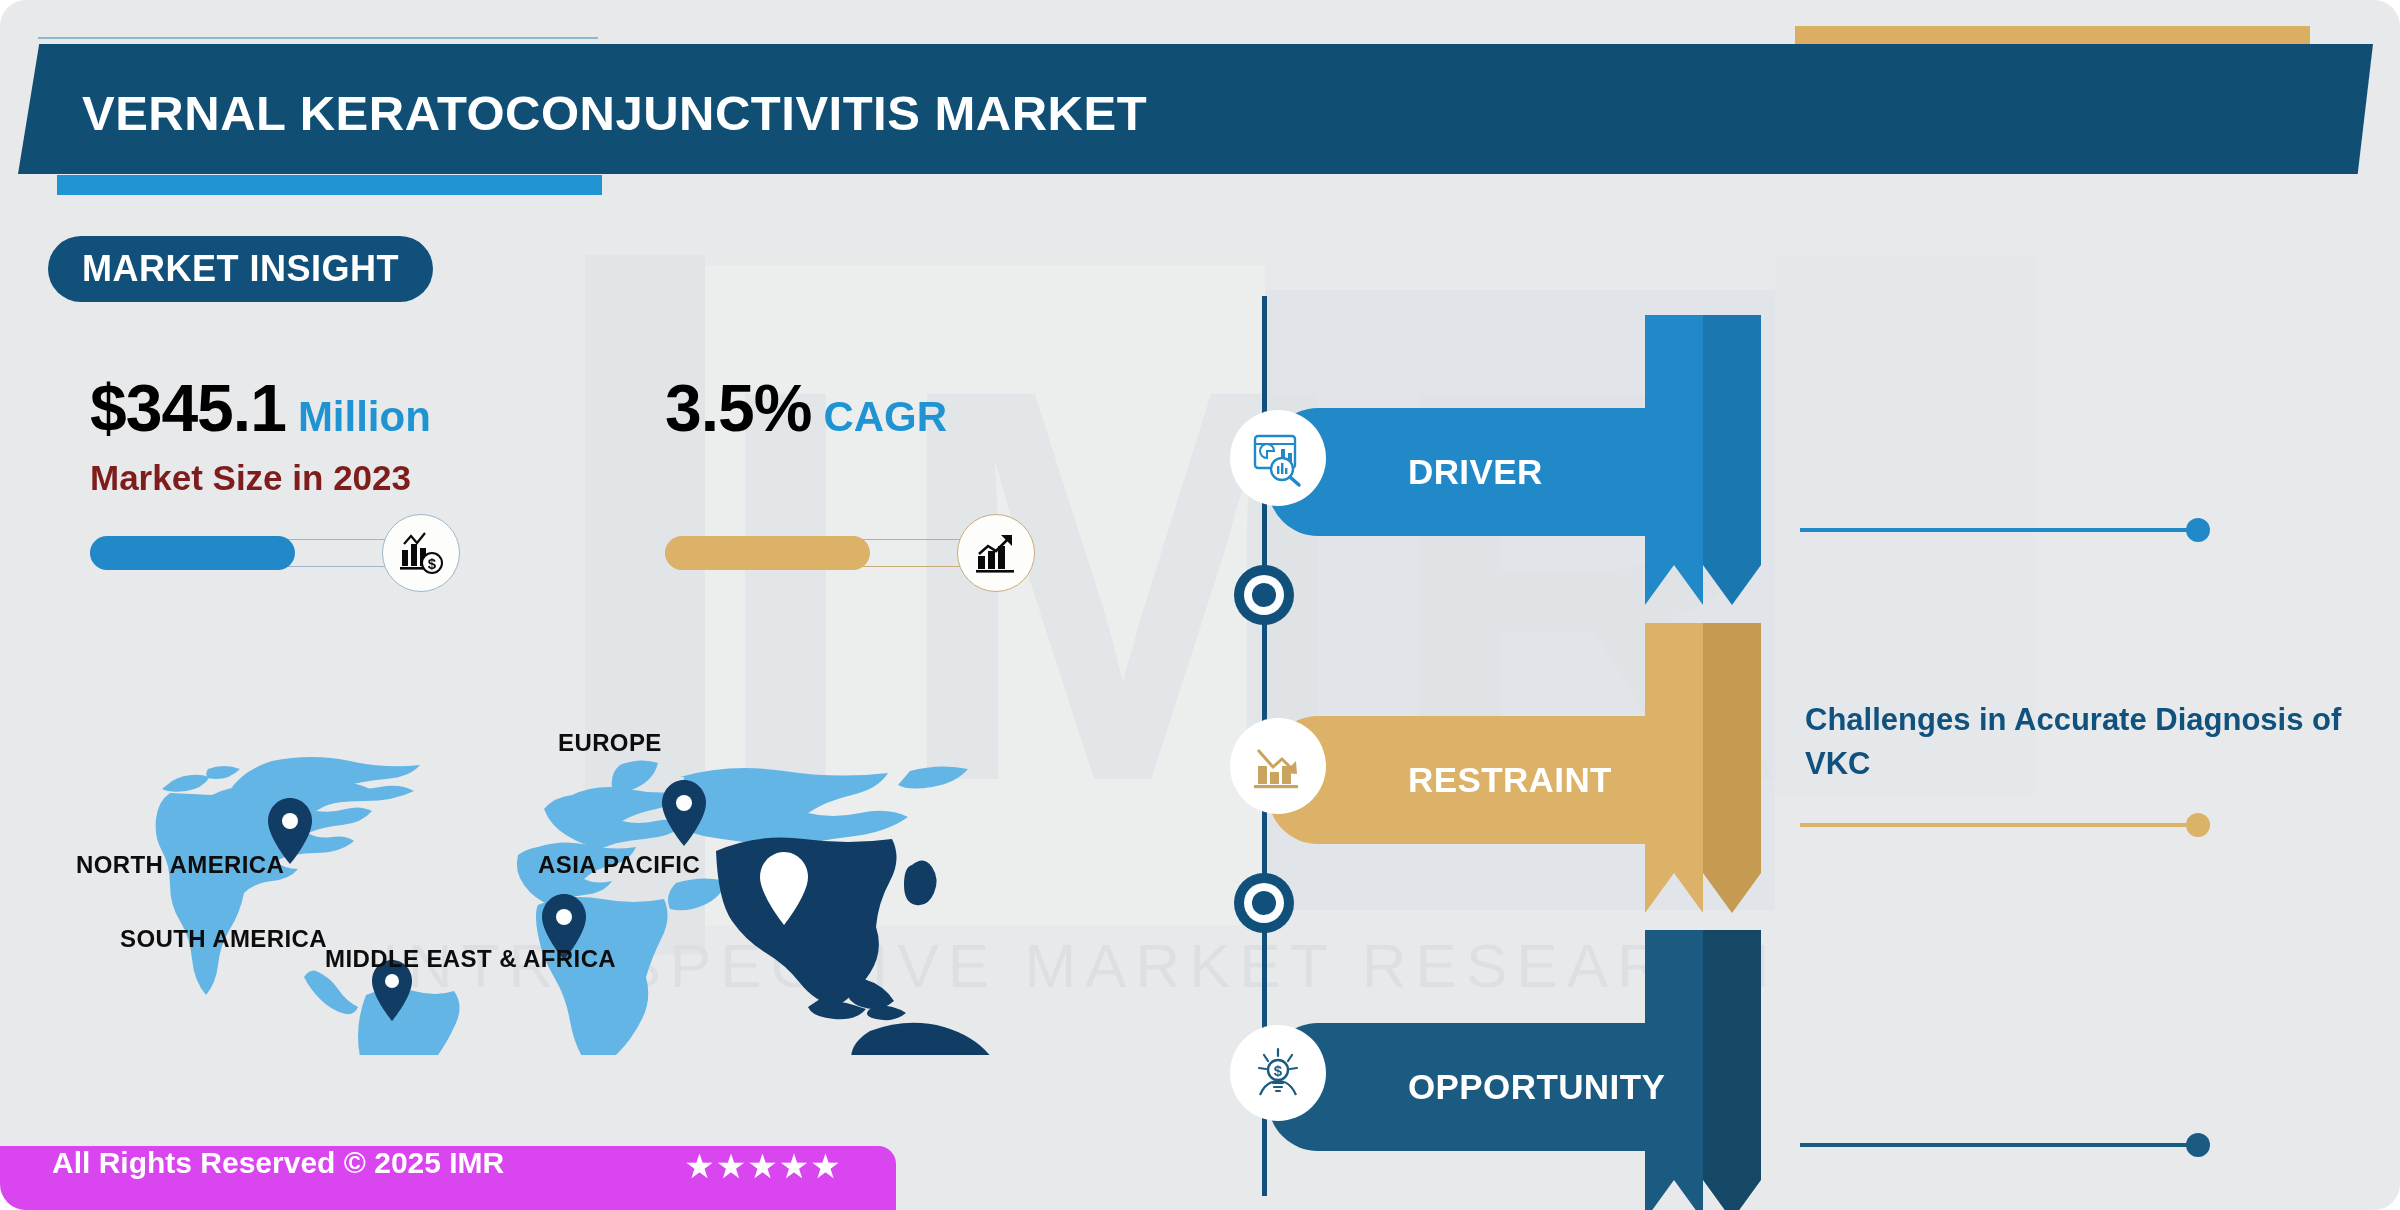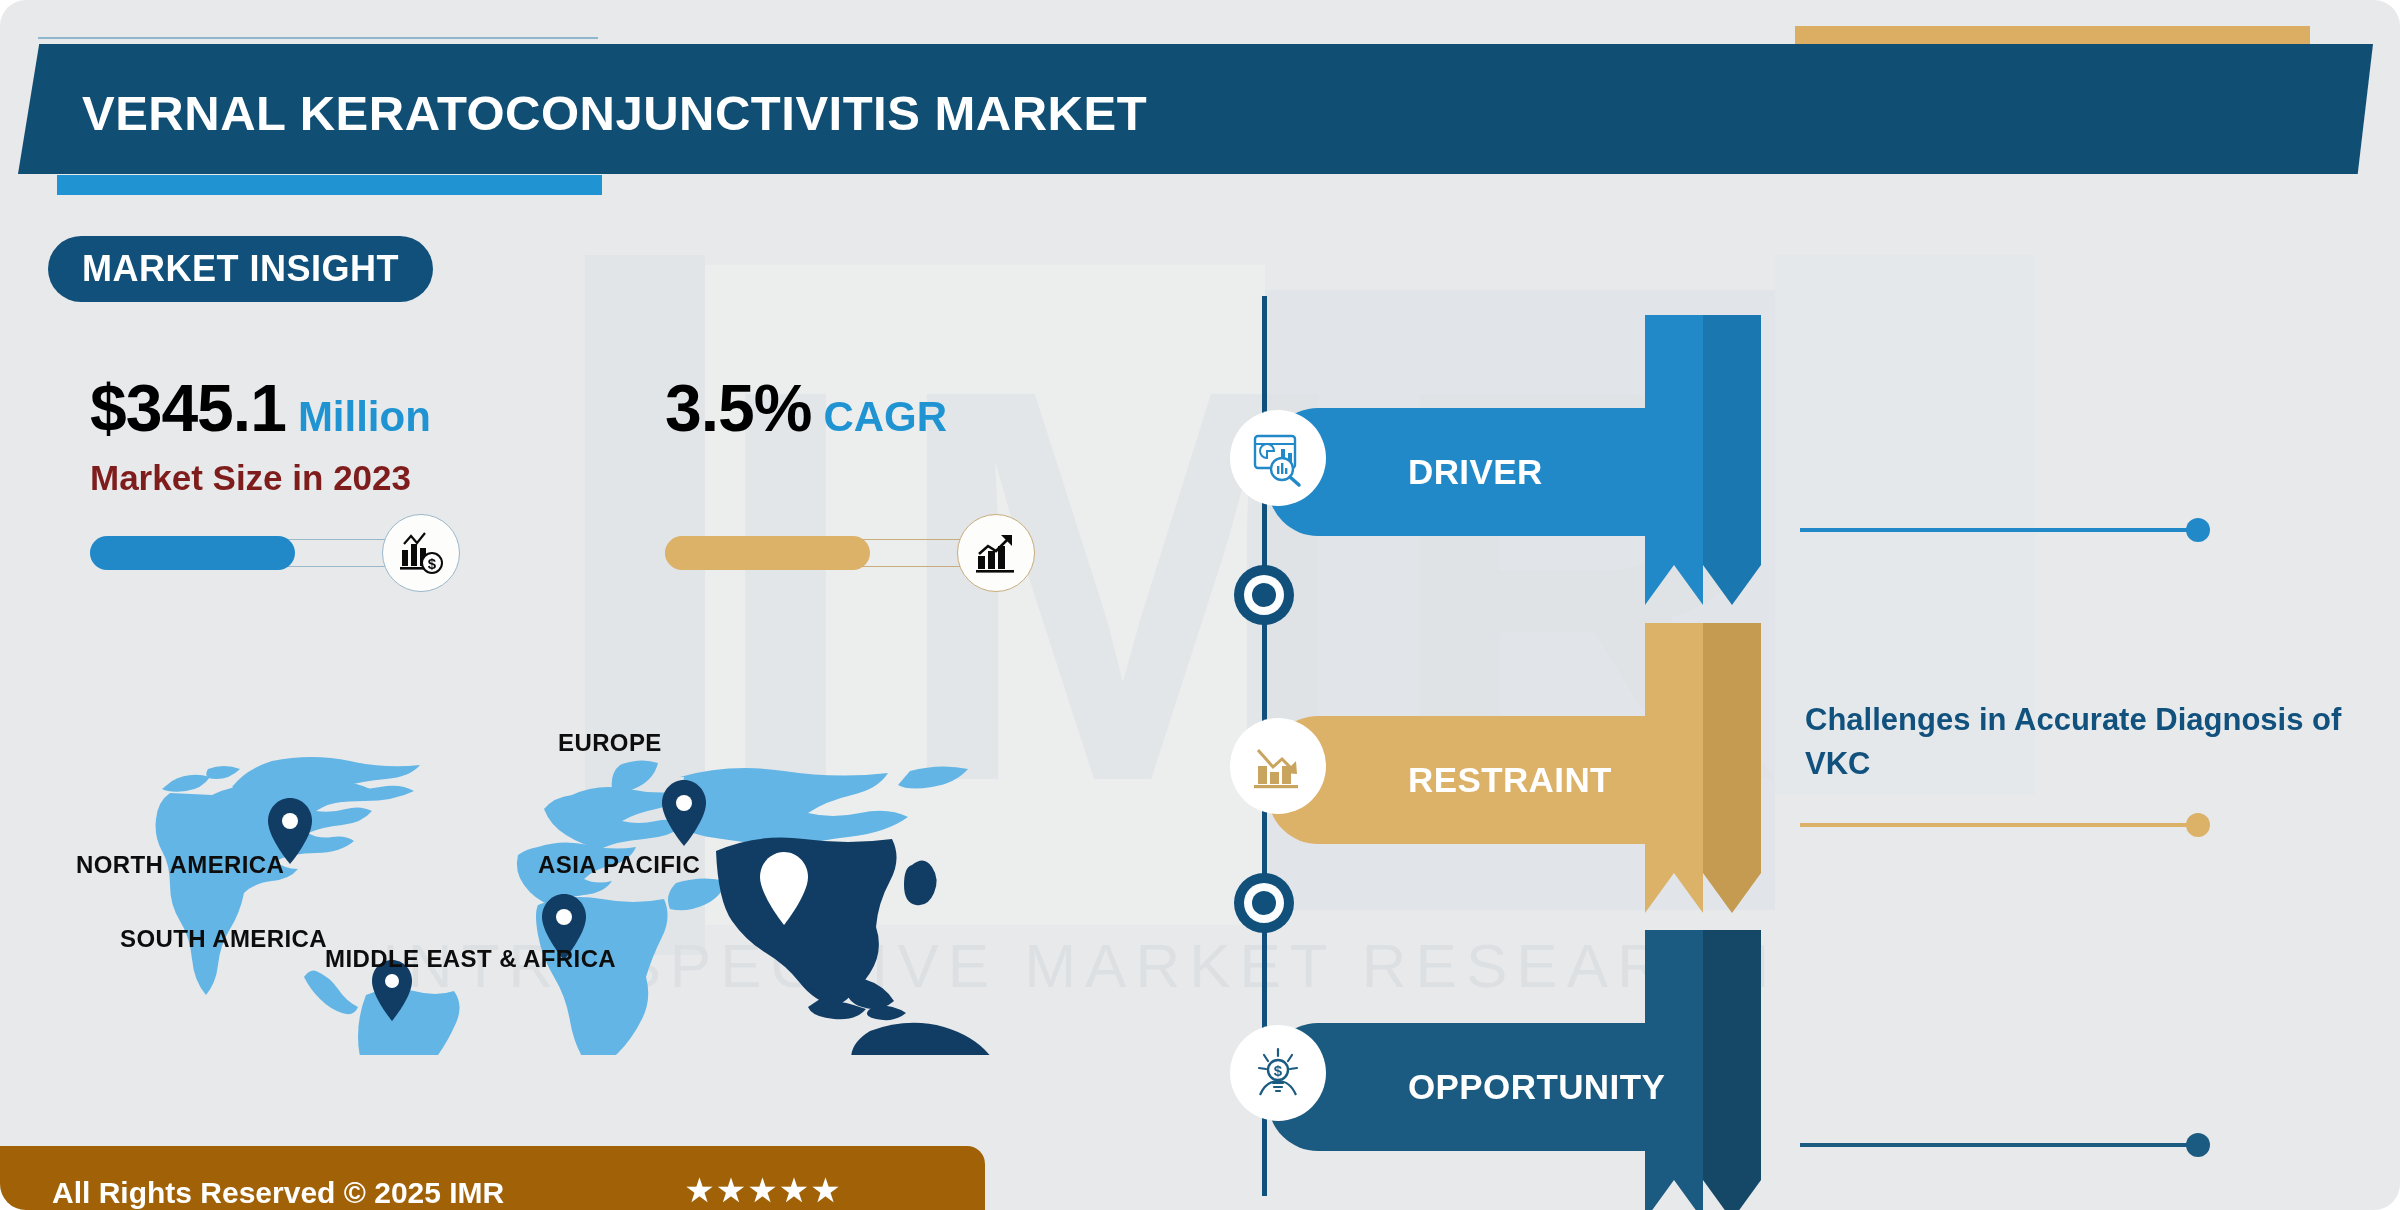--- a/index.html
+++ b/index.html
@@ -118,23 +118,23 @@
     white-space: nowrap; letter-spacing: .4px;
   }
   #lbl-na { left: -64px; top: 96px; margin-left: 20px; }
   #lbl-sa { left: 0px; top: 170px; }
   #lbl-eu { left: 438px; top: -26px; }
   #lbl-ap { left: 418px; top: 96px; }
   #lbl-mea { left: 205px; top: 190px; }
 
   
   .footer {
-    position: absolute; left: 0; bottom: 0; width: 985px; height: 64px;
-    background: #a16207; border-top-right-radius: 18px;
-    display: flex; align-items: flex-end;
+    position: absolute; left: 0; bottom: 0; width: 896px; height: 64px;
+    background: #d946ef; border-top-right-radius: 18px;
+    display: flex; align-items: flex-start;
   }
   .footer-text {
     margin-left: 52px; color: #ffffff; font-size: 30px; font-weight: 700;
     white-space: nowrap;
   }
   .footer-stars {
     margin-left: 180px; color: #ffffff; font-size: 34px; letter-spacing: 1px;
   }
 
   

